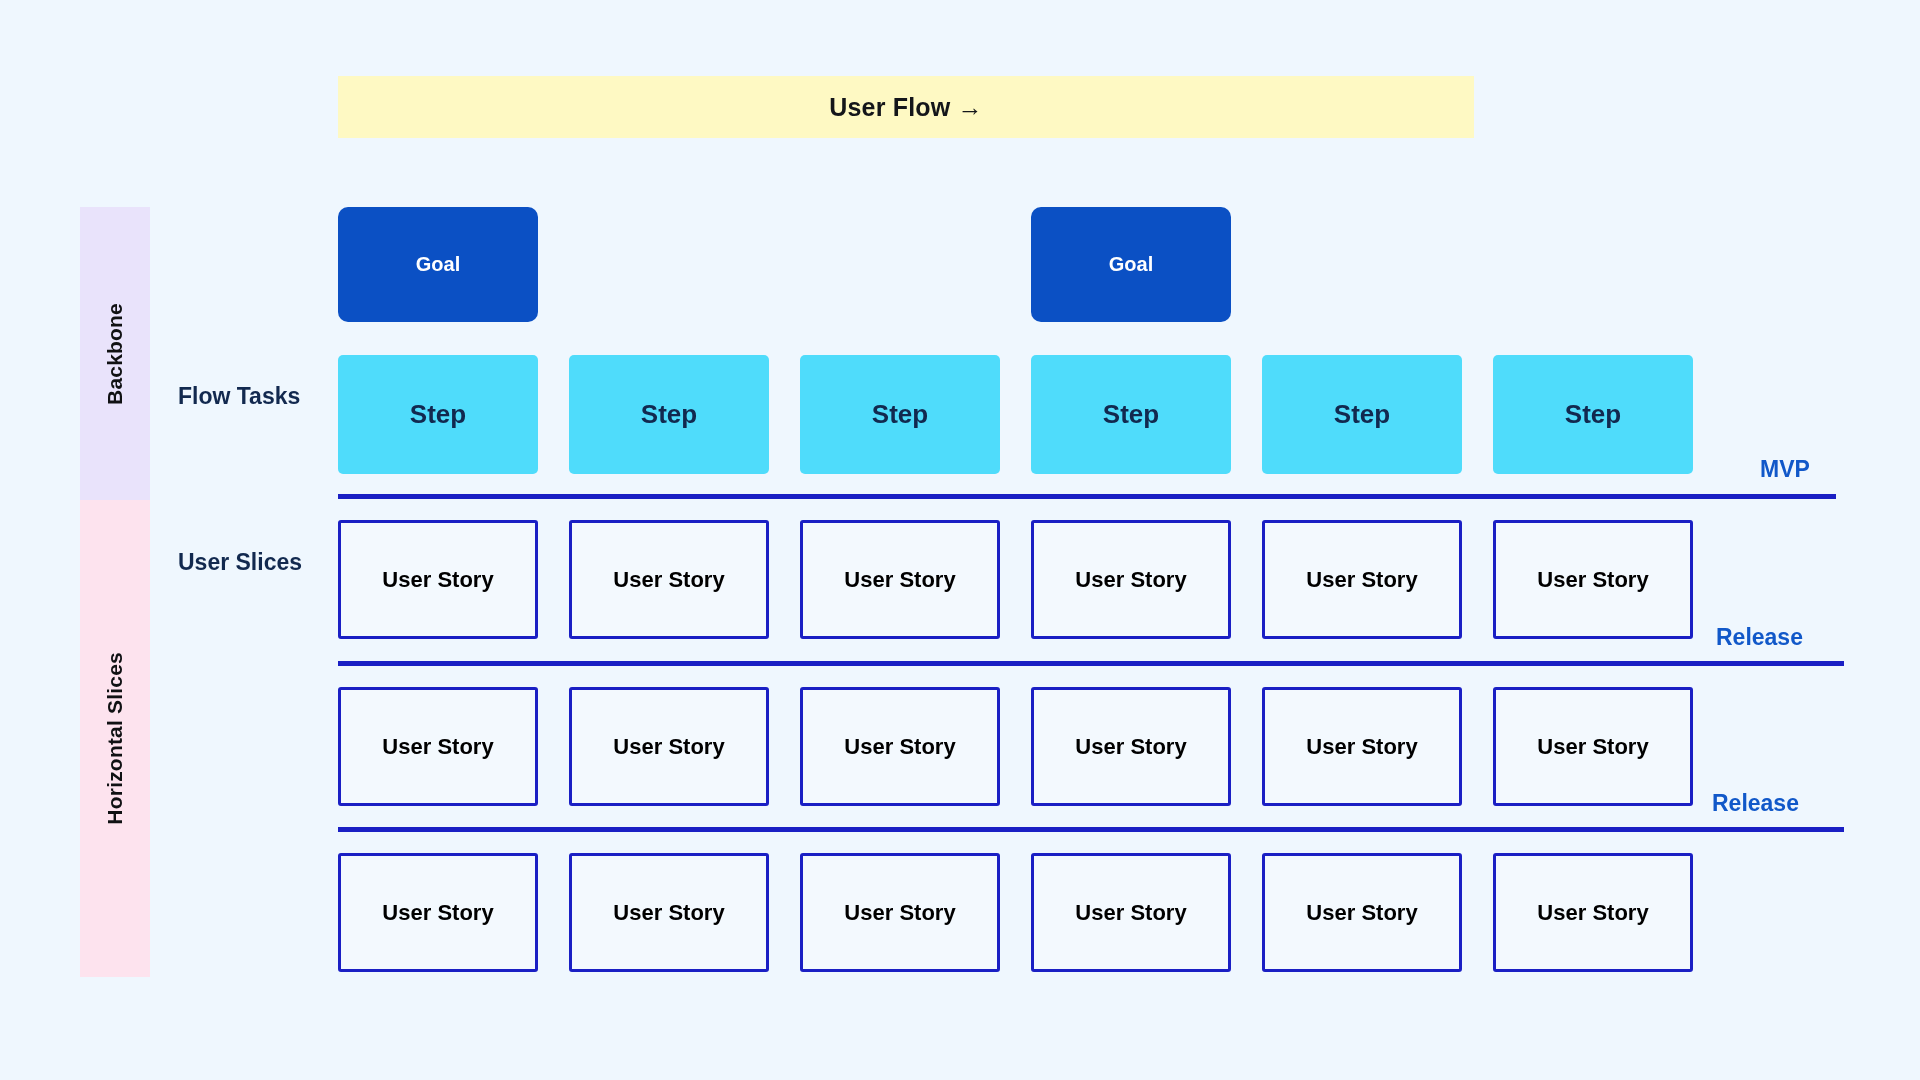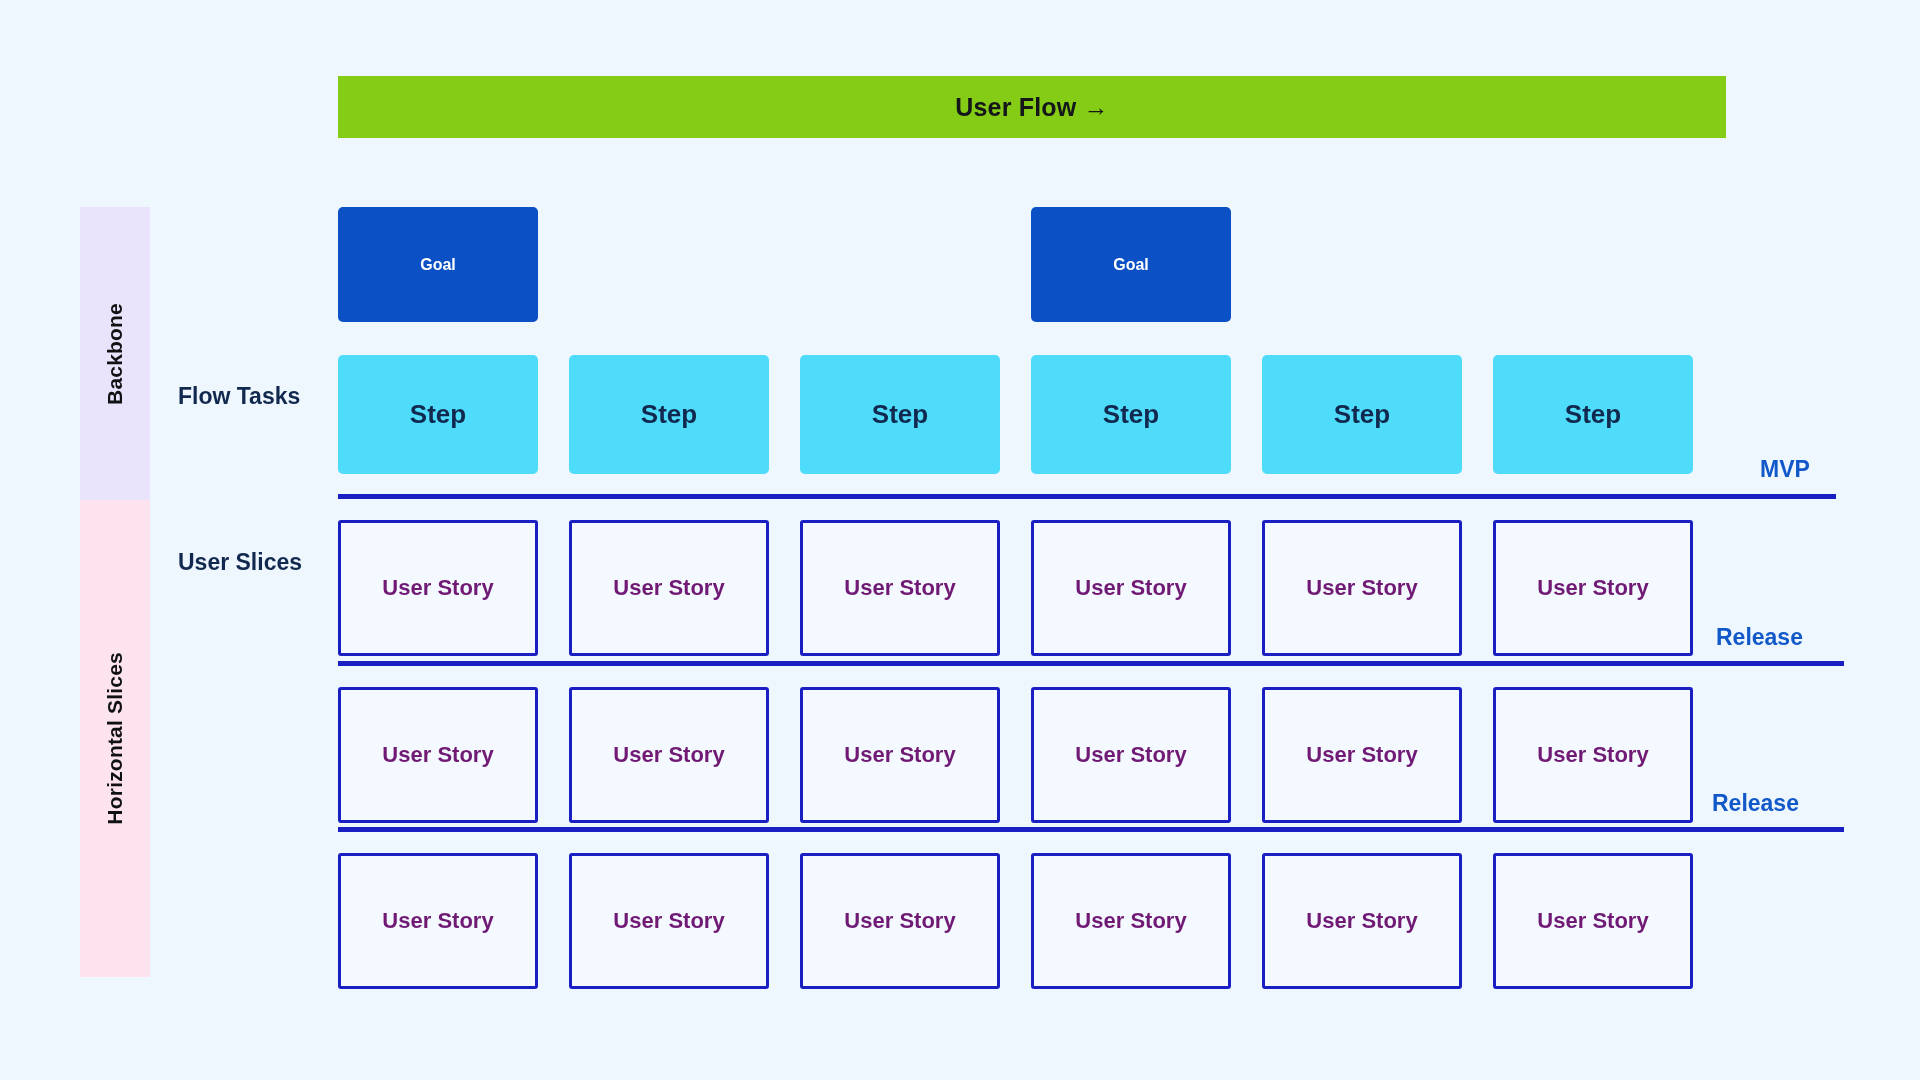--- a/index.html
+++ b/index.html
@@ -18,23 +18,23 @@
     position: relative;
     width: 1920px;
     height: 1080px;
   }
 
   
   .flow-banner {
     position: absolute;
     left: 338px;
     top: 76px;
-    width: 1388px;
+    width: 1136px;
     height: 62px;
-    background: #84cc16;
+    background: #fef9c3;
     display: flex;
     align-items: center;
     justify-content: center;
   }
   .flow-banner-label {
     font-size: 25px;
     font-weight: bold;
     color: #14161A;
     letter-spacing: 0.2px;
   }
@@ -97,43 +97,43 @@
     display: flex;
     align-items: center;
     justify-content: center;
     text-align: center;
   }
 
   .card-goal {
     width: 200px;
     height: 115px;
     background: #0B50C4;
-    border-radius: 5px;
+    border-radius: 10px;
     color: #FFFFFF;
-    font-size: 16px;
+    font-size: 20px;
     font-weight: bold;
   }
 
   .card-step {
     width: 200px;
     height: 119px;
     background: #4FDCFB;
     border-radius: 5px;
     color: #12294F;
     font-size: 26px;
     font-weight: bold;
   }
 
   .card-story {
     width: 200px;
-    height: 136px;
+    height: 119px;
     background: #F3F9FE;
     border: 3px solid #1A1FC4;
     border-radius: 3px;
-    color: #701a75;
+    color: #000000;
     font-size: 22px;
     font-weight: bold;
   }
 
   
   .divider {
     position: absolute;
     left: 338px;
     height: 5px;
     background: #1A1FC4;

